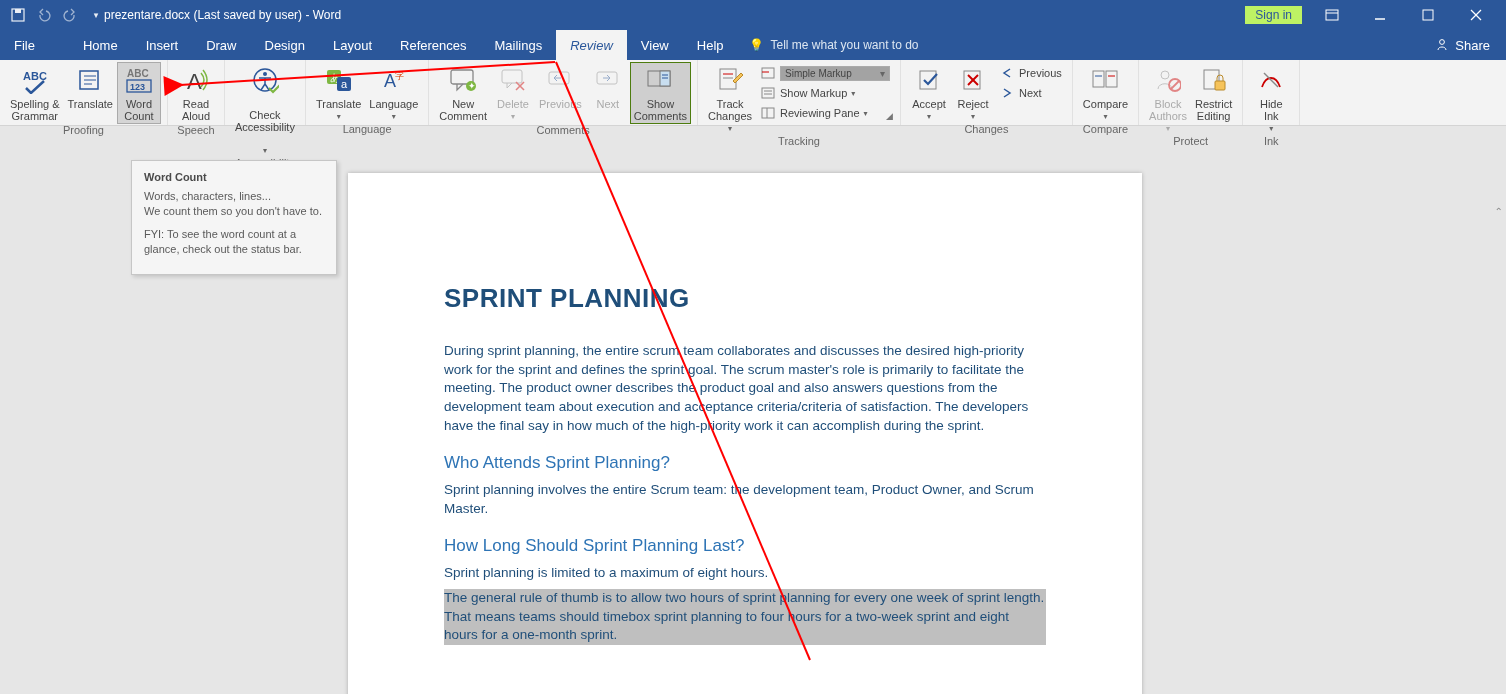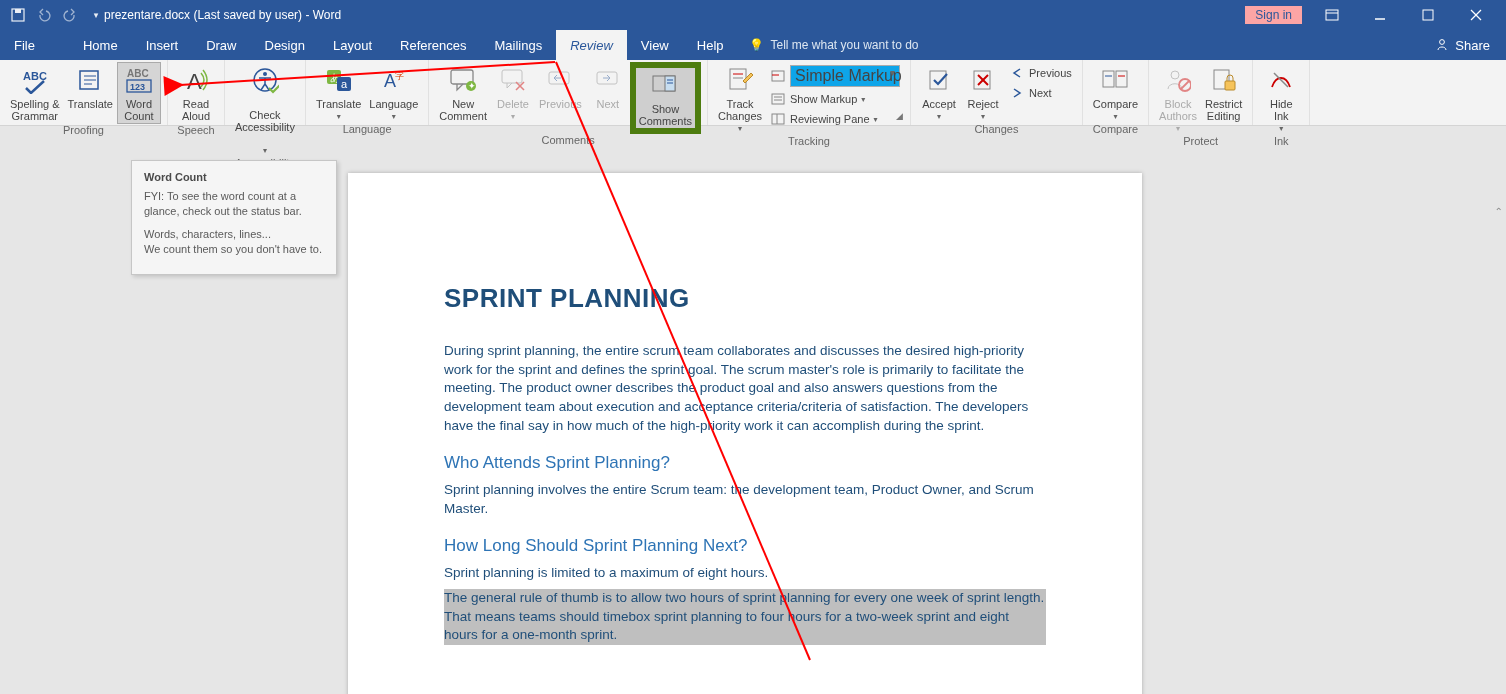--- a/index.html
+++ b/index.html
@@ -4,46 +4,46 @@
 <style>
 * { margin: 0; padding: 0; box-sizing: border-box; font-family: "Segoe UI", Arial, sans-serif; }
 body { background: #e6e6e6; width: 1506px; height: 694px; overflow: hidden; position: relative; }
 
 
 .titlebar { background: #2b579a; height: 30px; display: flex; align-items: center; color: #fff; font-size: 12px; }
 .qat { display: flex; align-items: center; gap: 10px; padding-left: 10px; }
 .qat-icon { width: 16px; height: 16px; display: inline-flex; align-items: center; justify-content: center; opacity: 0.9; }
 .title-center { flex: 1; }
 .title-right { display: flex; align-items: center; gap: 12px; padding-right: 12px; }
-.signin-btn { background: #fca5a5; color: #2b579a; padding: 2px 10px; font-size: 12px; border: none; }
+.signin-btn { background: #bef264; color: #2b579a; padding: 2px 10px; font-size: 12px; border: none; }
 .win-btn { width: 36px; height: 30px; display: inline-flex; align-items: center; justify-content: center; }
 
 
 .tabs { background: #2b579a; height: 30px; display: flex; align-items: stretch; color: #fff; font-size: 13px; }
 .tab { padding: 0 14px; display: flex; align-items: center; cursor: pointer; }
 .tab.active { background: #f3f3f3; color: #2b579a; font-style: italic; }
 .tabs-right { margin-left: auto; display: flex; align-items: center; padding-right: 16px; gap: 6px; }
 .tellme { display: flex; align-items: center; gap: 6px; color: #dce6f1; font-size: 12px; }
 
 
 .ribbon { background: #f3f3f3; height: 66px; border-bottom: 1px solid #d4d4d4; display: flex; position: relative; }
 .group { border-right: 1px solid #e1e1e1; padding: 2px 6px 0 6px; display: flex; flex-direction: column; }
 .group-body { flex: 1; display: flex; align-items: flex-start; }
 .group-label { text-align: center; font-size: 11px; color: #666; padding-bottom: 2px; }
 .rbtn { display: flex; flex-direction: column; align-items: center; justify-content: flex-start; padding: 2px 4px; font-size: 11px; color: #444; text-align: center; min-width: 44px; gap: 2px; cursor: pointer; }
 .rbtn.large { min-width: 56px; gap: 13px; }
 .rbtn .icon { height: 32px; display: flex; align-items: center; justify-content: center; }
 .rbtn.hover { background: #d5d5d5; border: 1px solid #aaa; padding: 1px 3px; }
-.rbtn.pressed { background: #cfcfcf; border: 6px solid #4d7c0f; padding: 1px 3px; }
+.rbtn.pressed { background: #cfcfcf; border: 1px solid #4d7c0f; padding: 1px 3px; }
 .rbtn.disabled { color: #aaa; }
 .rbtn.disabled .icon { opacity: 0.45; }
 .stackcol { display: flex; flex-direction: column; gap: 2px; padding-top: 2px; }
 .smallrow { font-size: 11px; color: #444; display: flex; align-items: center; gap: 4px; padding: 1px 4px; white-space: nowrap; }
 .smallrow .sicon { width: 16px; height: 16px; display: inline-flex; align-items: center; justify-content: center; }
-.markup-select { border: 1px solid #ababab; background: #0ea5e9; font-size: 16px; padding: 1px 18px 1px 4px; width: 110px; position: relative; }
+.markup-select { border: 1px solid #ababab; background: #a3a3a3; font-size: 10px; padding: 1px 18px 1px 4px; width: 110px; position: relative; }
 .markup-select::after { content: "▾"; position: absolute; right: 4px; top: 1px; color: #666; font-size: 10px; }
 .dialog-launcher { position: absolute; right: 2px; bottom: 2px; width: 12px; height: 12px; font-size: 9px; color: #777; }
 
 
 .tooltip { position: absolute; left: 131px; top: 160px; width: 206px; background: #f5f5f5; border: 1px solid #c6c6c6; padding: 10px 12px; font-size: 11px; color: #5a5a5a; box-shadow: 2px 2px 4px rgba(0,0,0,0.15); }
 .tooltip .tt-title { font-weight: bold; color: #4a4a4a; margin-bottom: 6px; }
 .tooltip p { margin-bottom: 8px; line-height: 1.35; }
 
 
 .doc-area { position: absolute; left: 0; right: 0; top: 152px; bottom: 0; overflow: hidden; }
@@ -461,31 +461,31 @@
       </div>
     </div>
     <div class="group-label">Ink</div>
   </div>
 
   <span class="scroll-hint">⌃</span>
 </div>
 
 <div class="tooltip">
   <div class="tt-title">Word Count</div>
+  <p><span>Words, characters, lines...</span><br><span>We count them so you don't have to.</span></p>
   <p>FYI: To see the word count at a glance, check out the status bar.</p>
-  <p><span>Words, characters, lines...</span><br><span>We count them so you don't have to.</span></p>
 </div>
 
 <div class="doc-area">
   <div class="page">
     <div class="doc-h1">SPRINT PLANNING</div>
     <div class="doc-p">During sprint planning, the entire scrum team collaborates and discusses the desired high-priority work for the sprint and defines the sprint goal. The scrum master's role is primarily to facilitate the meeting. The product owner describes the product goal and also answers questions from the development team about execution and acceptance criteria/criteria of satisfaction.  The developers have the final say in how much of the high-priority work it can accomplish during the sprint.</div>
     <div class="doc-h2">Who Attends Sprint Planning?</div>
     <div class="doc-p">Sprint planning involves the entire Scrum team: the development team, Product Owner, and Scrum Master.</div>
-    <div class="doc-h2">How Long Should Sprint Planning Next?</div>
+    <div class="doc-h2">How Long Should Sprint Planning Last?</div>
     <div class="doc-p">Sprint planning is limited to a maximum of eight hours.</div>
     <div class="doc-p sel">The general rule of thumb is to allow two hours of sprint planning for every one week of sprint length. That means teams should timebox sprint planning to four hours for a two-week sprint and eight hours for a one-month sprint.</div>
   </div>
 </div>
 
 <svg class="arrow-svg">
   <defs>
     <marker id="ah" markerWidth="12" markerHeight="10" refX="2" refY="5" orient="auto">
       <path d="M10 0 L0 5 L10 10 Z" fill="#ff0000"></path>
     </marker>

